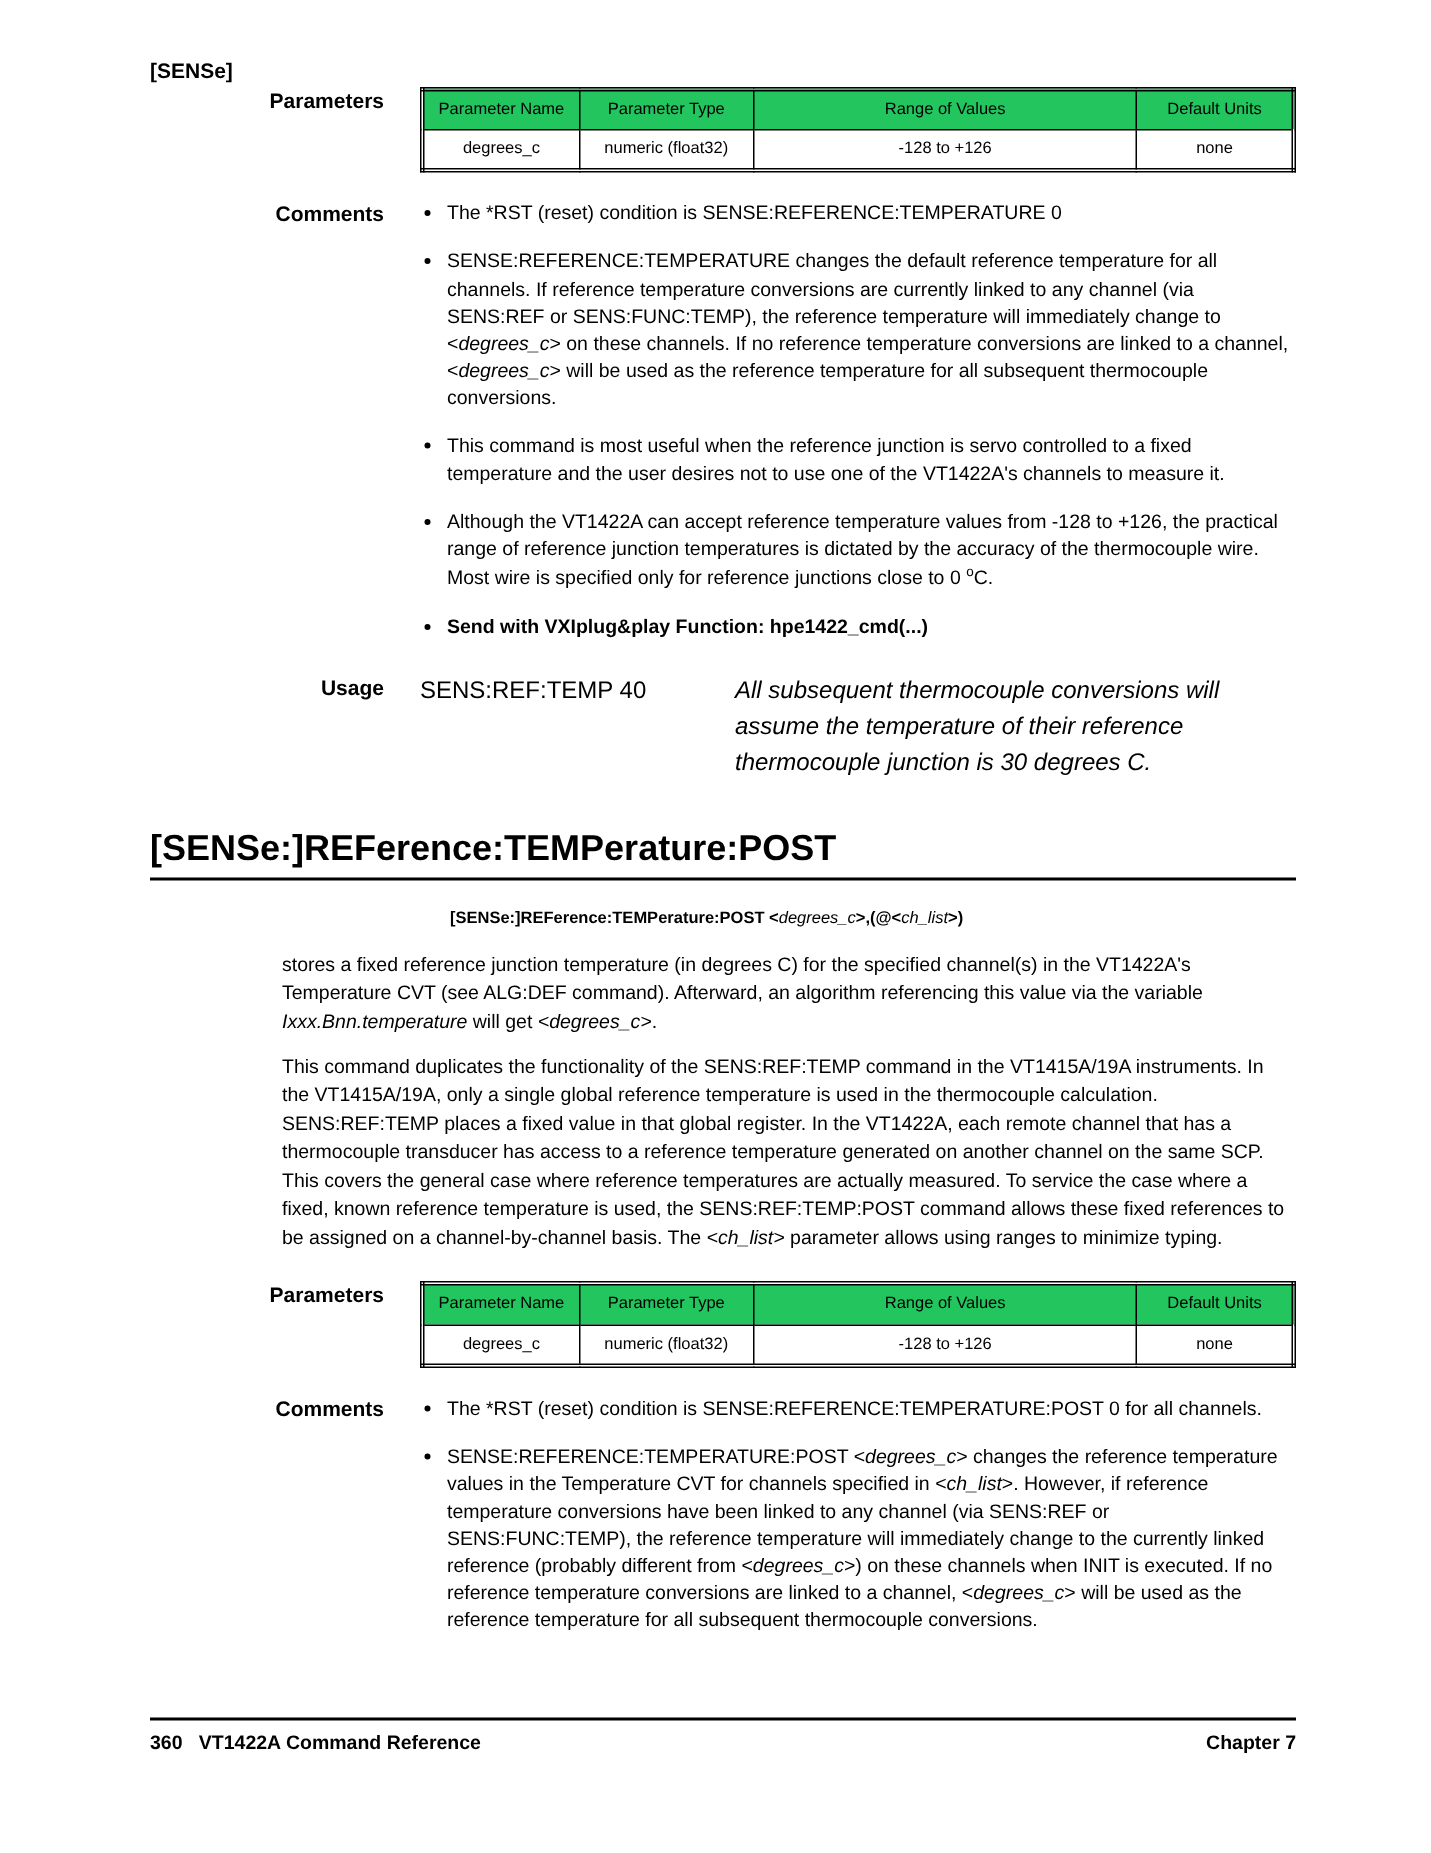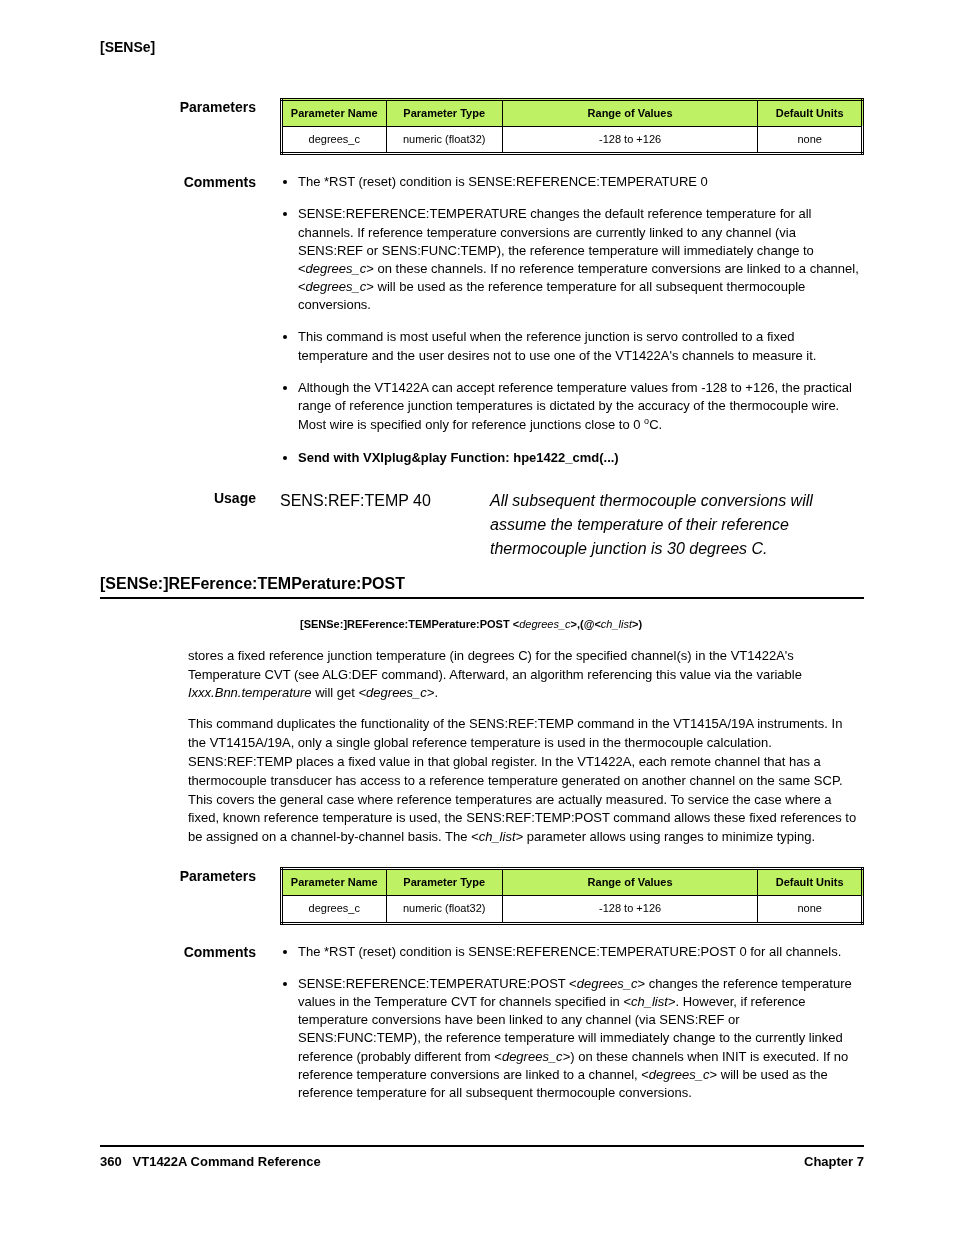--- a/index.html
+++ b/index.html
@@ -13,21 +13,20 @@
     line-height: 1.4;
   }
   .page {
     padding: 38px 90px 50px 100px;
     height: 100%;
     position: relative;
   }
   .top-header {
     font-weight: bold;
     font-size: 14px;
-    margin-bottom: 40px;
   }
   .section-row {
     display: flex;
     margin-bottom: 8px;
   }
   .side-label {
     width: 180px;
     flex-shrink: 0;
     font-weight: bold;
     font-size: 14px;
@@ -36,22 +35,22 @@
   }
   .side-content {
     flex: 1;
   }
   table.param-table {
     border-collapse: collapse;
     width: 100%;
     border: 3px double #000;
   }
   table.param-table th {
-    background: #bef264;
-    font-weight: bold;
+    background: #22c55e;
+    font-weight: normal;
     font-size: 11px;
     padding: 6px 4px;
     border: 1px solid #000;
     text-align: center;
     vertical-align: middle;
     line-height: 1.2;
   }
   table.param-table td {
     font-size: 11px;
     padding: 5px 4px;
@@ -67,23 +66,23 @@
   }
   .usage-block {
     font-family: Arial, sans-serif;
     font-size: 16px;
     line-height: 1.5;
   }
   .usage-line { display: flex; }
   .usage-cmd { width: 210px; flex-shrink: 0; }
   .usage-comment { font-style: italic; }
   .cmd-heading {
-    font-size: 16px;
-    font-weight: bold;
-    margin-top: 12px;
+    font-size: 24px;
+    font-weight: bold;
+    margin-top: 28px;
     margin-bottom: 2px;
   }
   .cmd-rule {
     border: none;
     border-top: 2px solid #000;
     margin-bottom: 18px;
   }
   .syntax-block {
     margin-left: 200px;
     margin-bottom: 14px;

